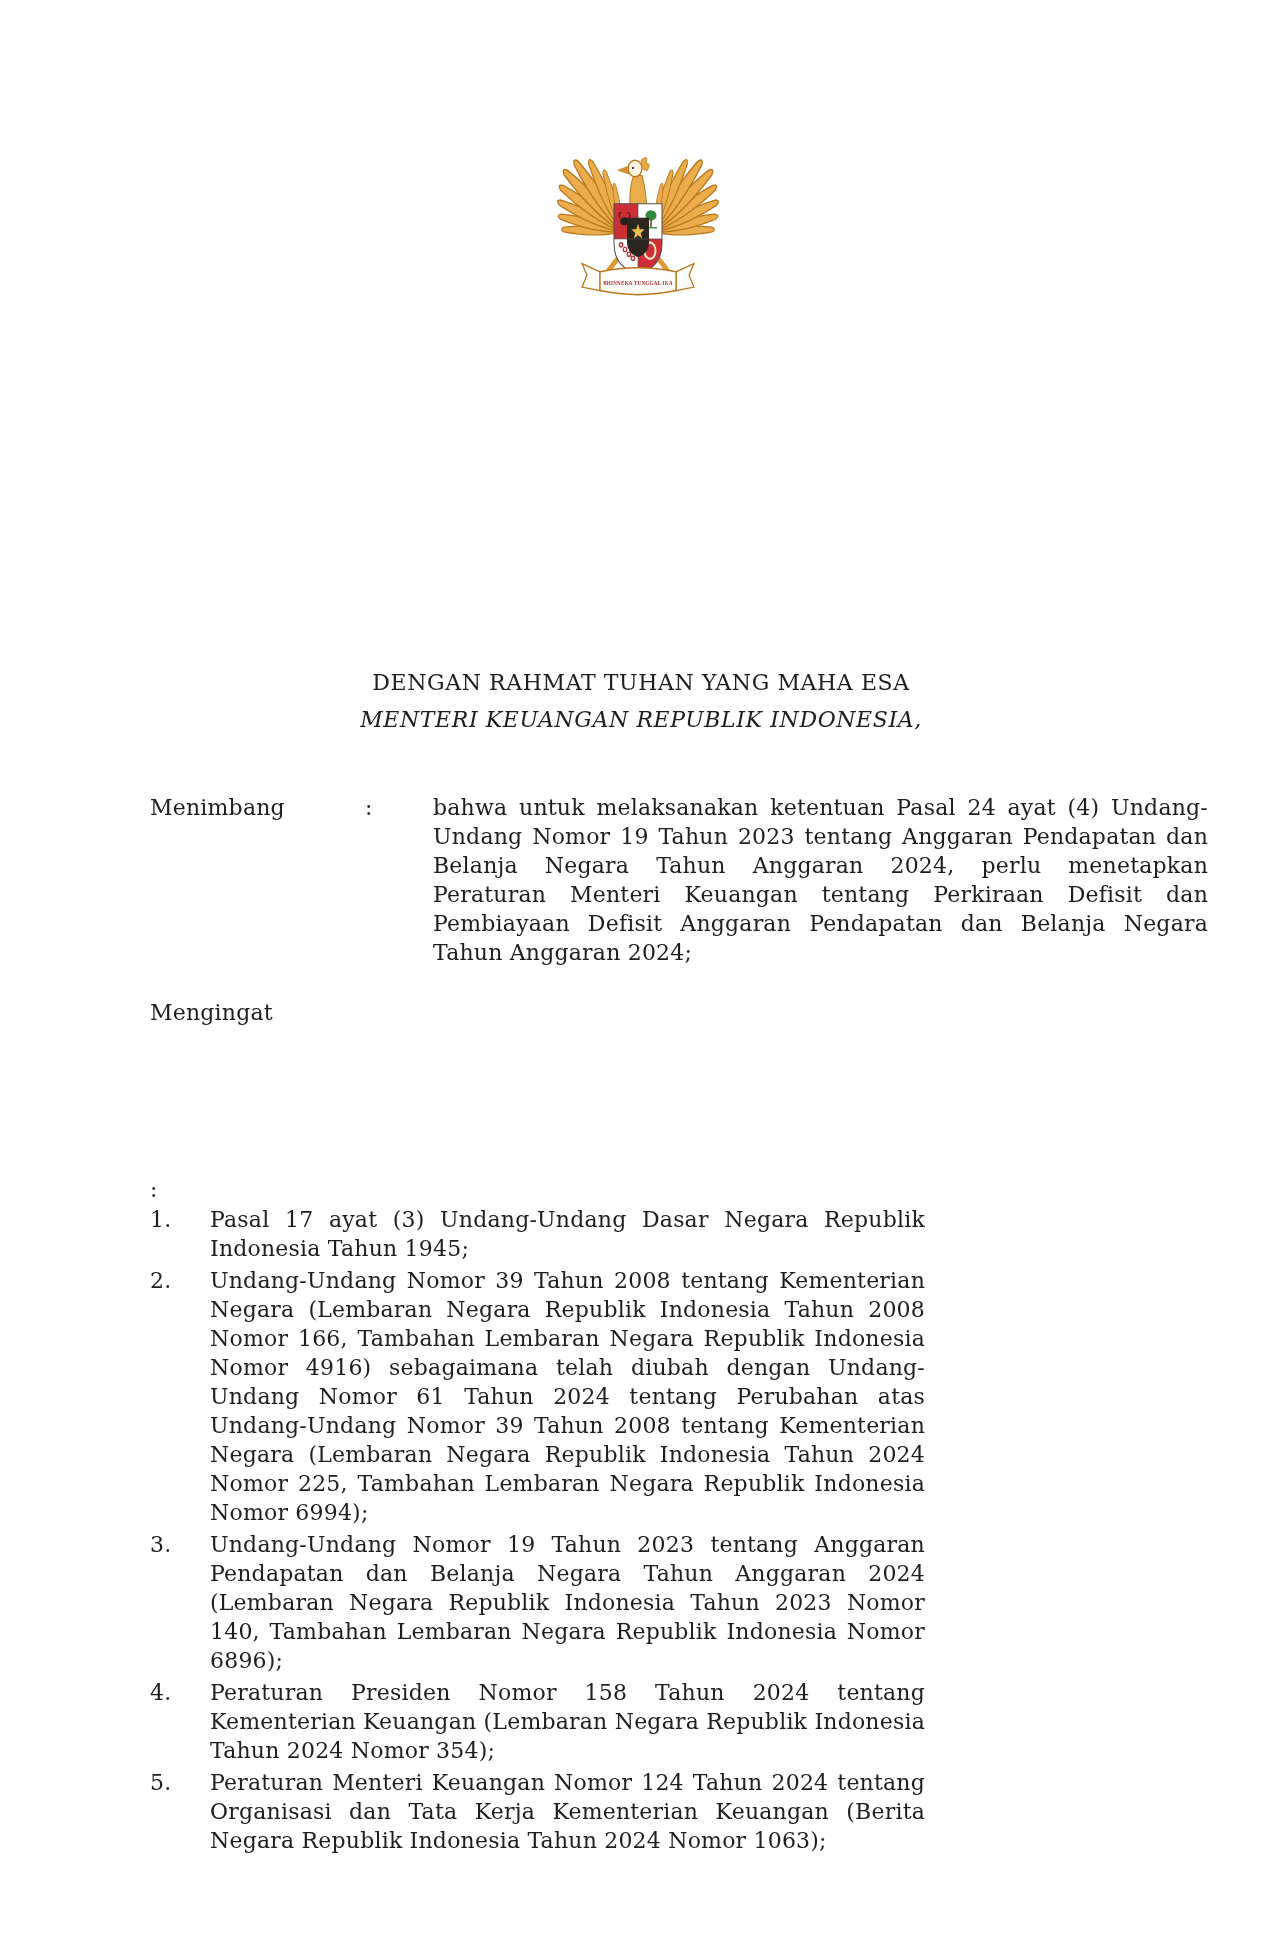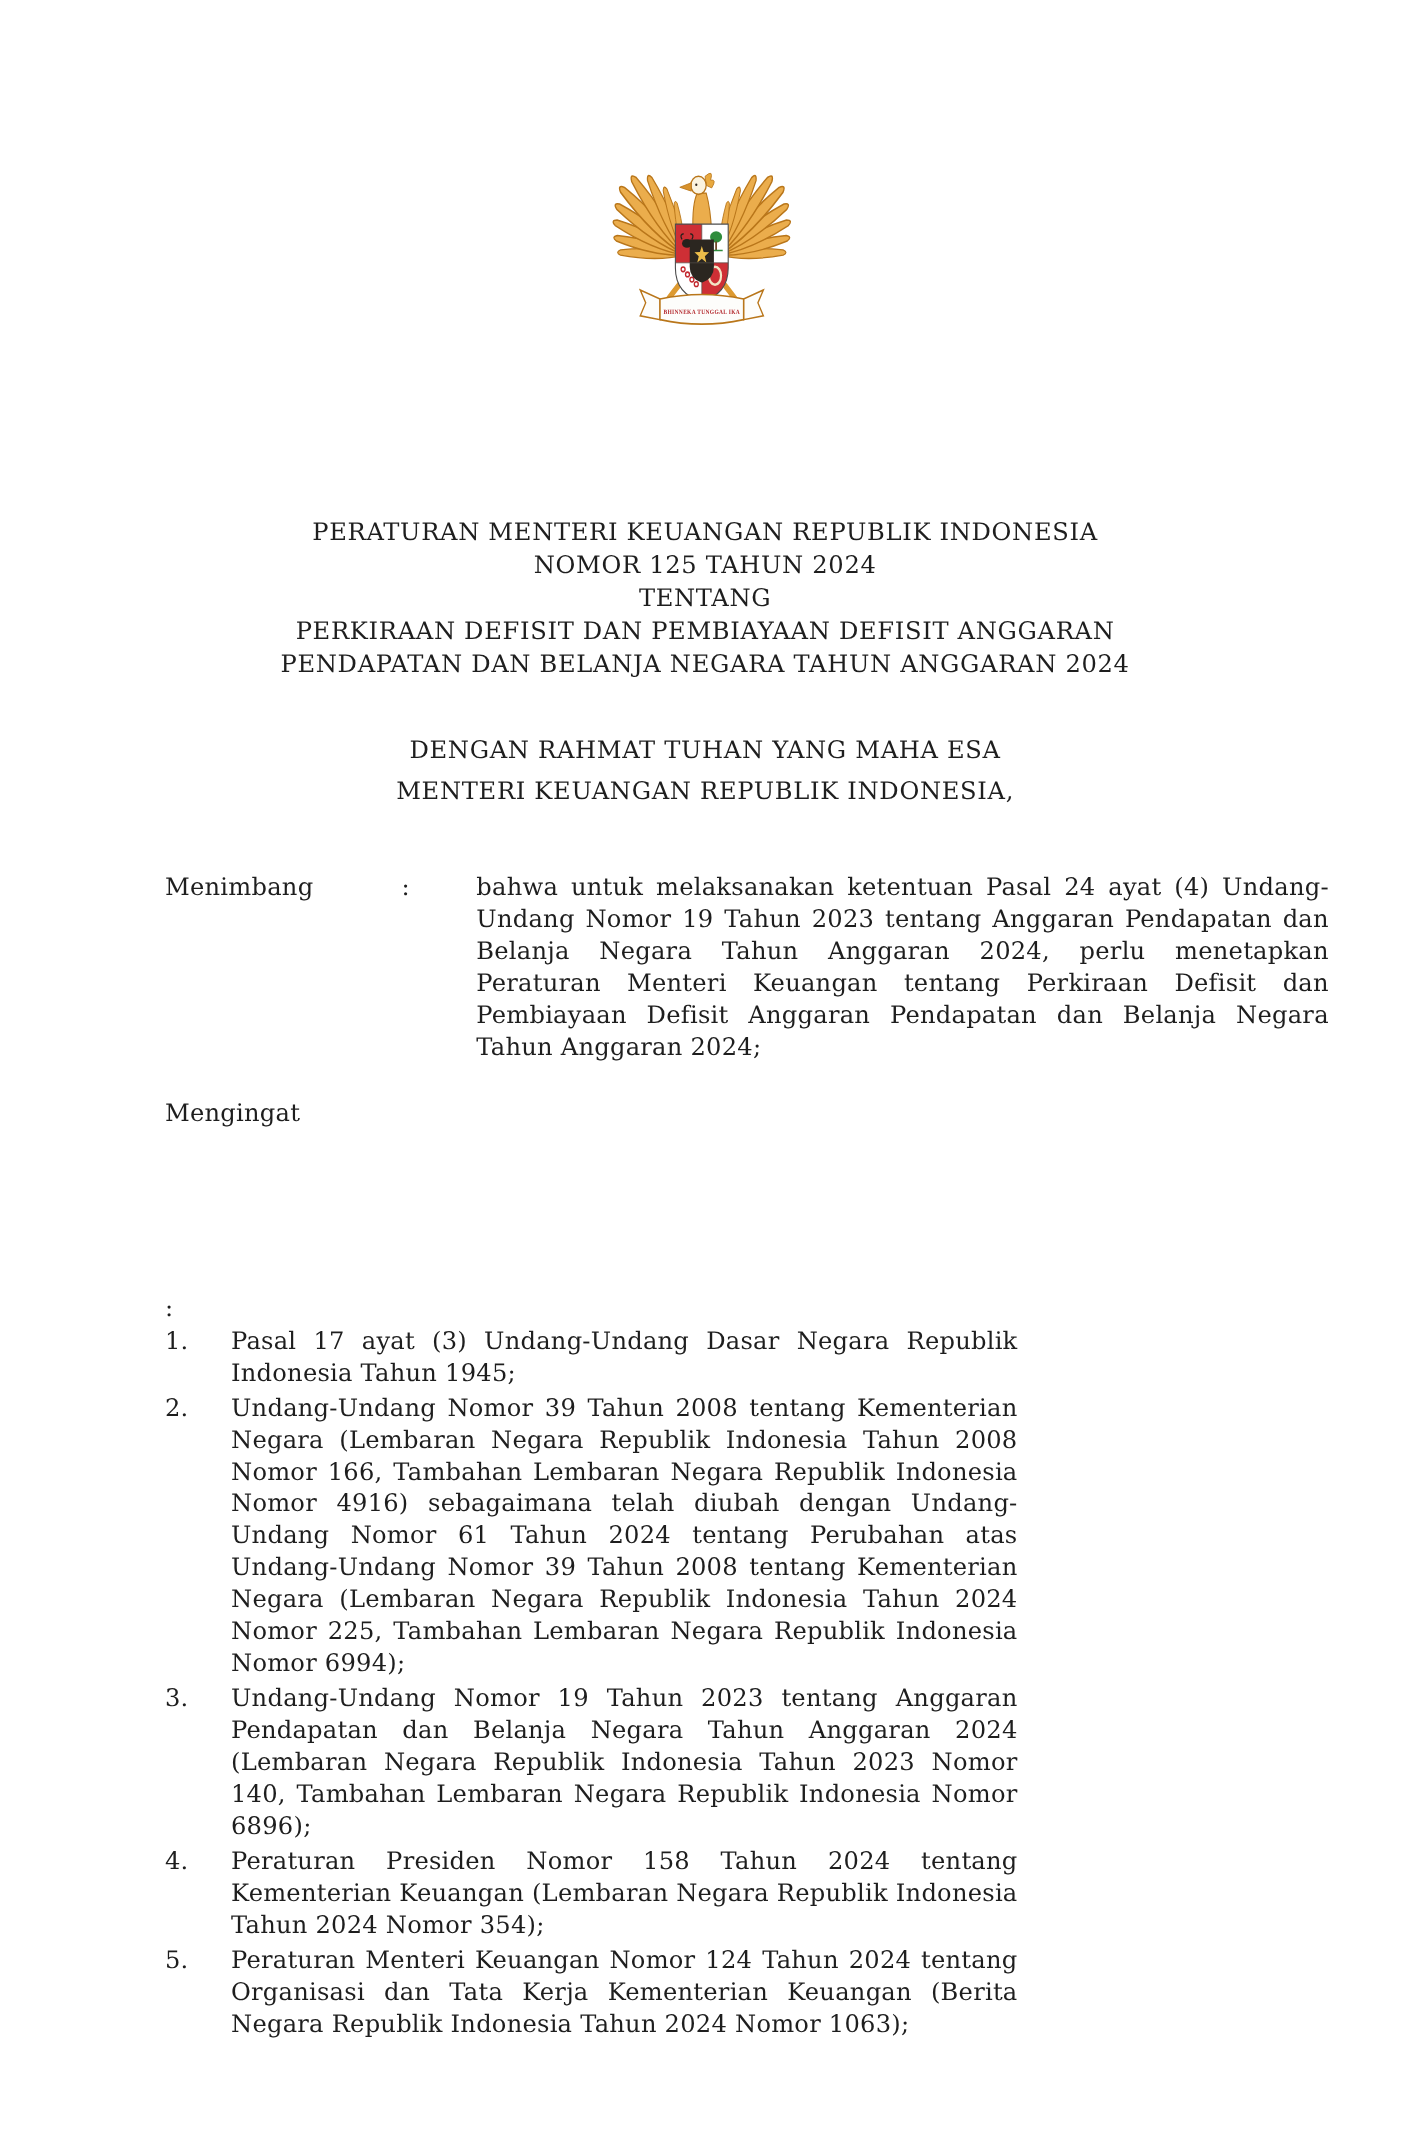--- a/index.html
+++ b/index.html
@@ -24,21 +24,21 @@
     left: 150px;
     width: 982px;
     text-align: center;
     font-size: 22px;
     line-height: 30px;
     letter-spacing: 0.6px;
     white-space: nowrap;
   }
   .title-block { top: 470px; }
   .invocation  { top: 668px; }
-  .authority   { top: 705px; }
+  .authority   { top: 705px; font-style: italic; }
   .clause {
     position: absolute;
     left: 150px;
     width: 982px;
     display: flex;
     align-items: flex-start;
     font-size: 22px;
     line-height: 29px;
     letter-spacing: 0.2px;
   }
@@ -140,27 +140,20 @@
     </g>
 
     <g>
       <path d="M44,146 L26,139 L31,149 L26,159 L44,162 Z" fill="#FDFDFB" stroke="#B9761A" stroke-width="1.2"></path>
       <path d="M120,146 L138,139 L133,149 L138,159 L120,162 Z" fill="#FDFDFB" stroke="#B9761A" stroke-width="1.2"></path>
       <path d="M44,146 Q82,139 120,146 L120,162 Q82,169 44,162 Z" fill="#FDFDFB" stroke="#B9761A" stroke-width="1.3"></path>
       <text class="scroll-motto" x="82" y="157.5" text-anchor="middle" font-size="5" letter-spacing="0.3" fill="#B3282D">BHINNEKA TUNGGAL IKA</text>
     </g>
   </svg>
 
-  <div class="heading-block title-block">
-    <div>PERATURAN MENTERI KEUANGAN REPUBLIK INDONESIA</div>
-    <div>NOMOR 125 TAHUN 2024</div>
-    <div>TENTANG</div>
-    <div>PERKIRAAN DEFISIT DAN PEMBIAYAAN DEFISIT ANGGARAN</div>
-    <div>PENDAPATAN DAN BELANJA NEGARA TAHUN ANGGARAN 2024</div>
-  </div>
 
   <div class="heading-block invocation">DENGAN RAHMAT TUHAN YANG MAHA ESA</div>
 
   <div class="heading-block authority">MENTERI KEUANGAN REPUBLIK INDONESIA,</div>
 
   <div class="clause clause-menimbang">
     <div class="clause-label">Menimbang</div>
     <div class="clause-colon">:</div>
     <div class="clause-body justified">bahwa untuk melaksanakan ketentuan Pasal 24 ayat (4) Undang-Undang Nomor 19 Tahun 2023 tentang Anggaran Pendapatan dan Belanja Negara Tahun Anggaran 2024, perlu menetapkan Peraturan Menteri Keuangan tentang Perkiraan Defisit dan Pembiayaan Defisit Anggaran Pendapatan dan Belanja Negara Tahun Anggaran 2024;</div>
   </div>

